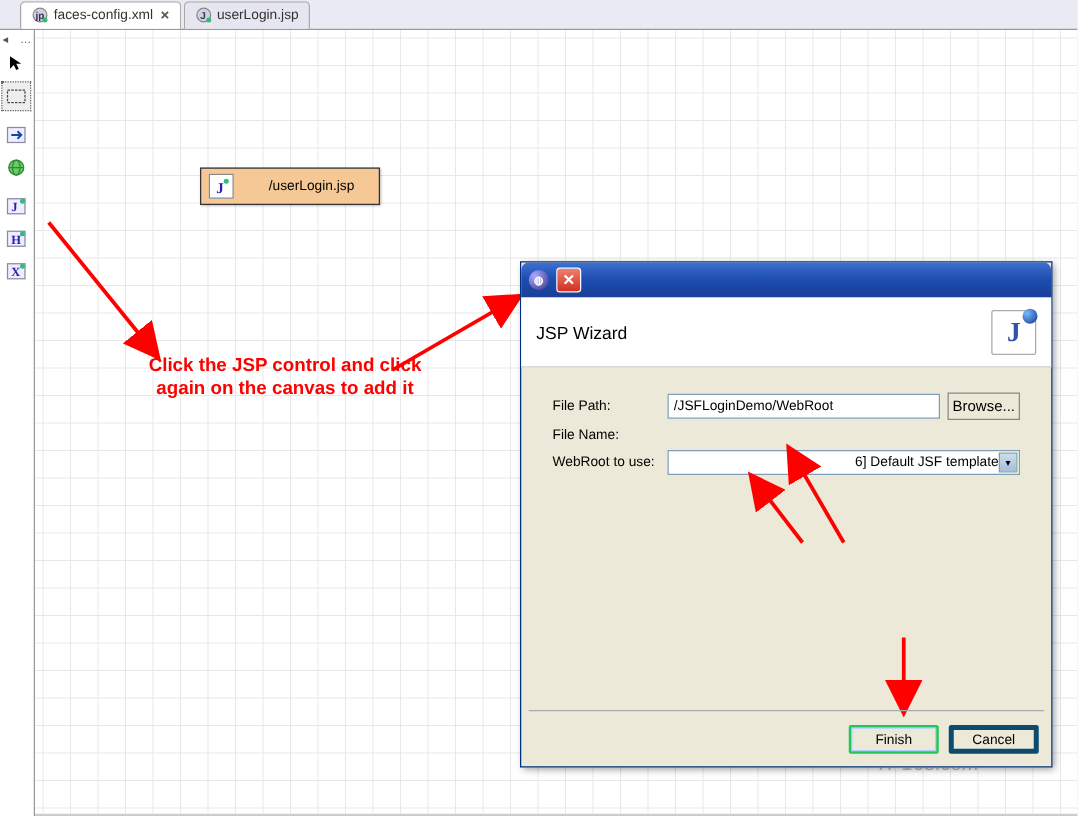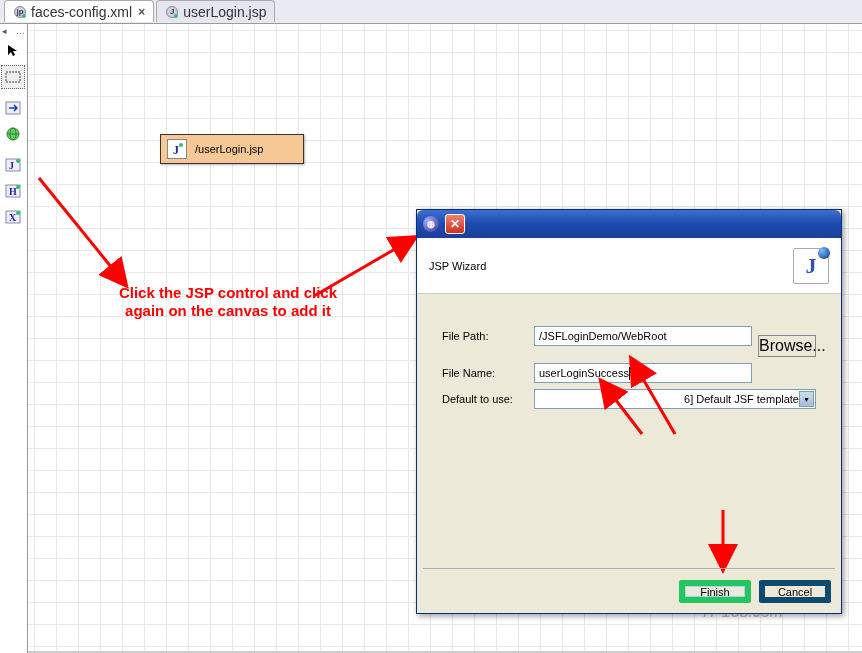--- a/index.html
+++ b/index.html
@@ -1,68 +1,68 @@
 <!DOCTYPE html>
 <html><head>
   <meta charset="utf-8">
   <style>
     * { box-sizing: border-box; margin: 0; padding: 0; }
     body { font-family: Tahoma, Arial, sans-serif; font-size: 11px; background: #ece9d8; width: 862px; height: 653px; overflow: hidden; position: relative; }
     
-    .tab-bar { display: flex; height: 24px; background: #eaeaf5; border-bottom: 1px solid #999; padding-left: 4px; }
+    .tab-bar { display: flex; align-items: center; height: 24px; background: #eaeaf5; border-bottom: 1px solid #999; padding-left: 16px; }
     .tab { display: flex; align-items: center; padding: 3px 8px; height: 22px; background: #fff; border: 1px solid #aaa; border-bottom: none; border-radius: 4px 4px 0 0; margin-right: 2px; cursor: pointer; }
     .tab.inactive { background: #e6e6f0; }
     .tab-icon { width: 14px; height: 14px; margin-right: 4px; display: inline-flex; align-items: center; justify-content: center; }
-    .tab-label { font-size: 14px; color: #333; }
+    .tab-label { font-size: 11px; color: #333; }
     .tab-close { margin-left: 6px; color: #555; font-weight: bold; font-size: 12px; }
     
     .jsp-icon-circle { width: 12px; height: 12px; border-radius: 50%; background: #d0d0e0; border: 1px solid #888; display: flex; align-items: center; justify-content: center; font-size: 8px; font-weight: bold; color: #335; position: relative; }
     .jsp-icon-circle::after { content: ''; position: absolute; bottom: -1px; right: -1px; width: 4px; height: 4px; background: #3b7; border-radius: 50%; }
     
     .main-area { display: flex; height: 629px; }
     
     .toolbar-vert { width: 28px; background: #fff; border-right: 1px solid #999; display: flex; flex-direction: column; padding-top: 2px; }
     .tool-nav { display: flex; justify-content: space-between; padding: 0 2px; height: 12px; font-size: 9px; color: #555; }
     .tool-btn { width: 24px; height: 24px; margin: 1px 1px; display: flex; align-items: center; justify-content: center; border: 1px solid transparent; cursor: pointer; }
     .tool-btn.selection { border: 1px dotted #666; background: #eee; }
     
     .canvas { flex: 1; background: #fff; position: relative; background-image: linear-gradient(#e8e8e8 1px, transparent 1px), linear-gradient(90deg, #e8e8e8 1px, transparent 1px); background-size: 22px 22px; background-position: 6px 6px; border-bottom: 2px solid #ccc; }
     
     .node-box { position: absolute; top: 110px; left: 132px; width: 144px; height: 30px; background: #f5c896; border: 1px solid #333; box-shadow: 1px 1px 2px rgba(0,0,0,0.3); display: flex; align-items: center; padding: 0 6px; }
     .node-icon-wrap { width: 20px; height: 20px; background: #fff; border: 1px solid #888; display: flex; align-items: center; justify-content: center; margin-right: 8px; }
-    .node-label { font-size: 11px; color: #000; }
+    .node-label { font-size: 11px; color: #000; margin-left: 20px; }
     
     .annotation1 { position: absolute; top: 260px; left: 75px; color: #f00; font-family: Arial; font-size: 15px; font-weight: bold; text-align: center; width: 250px; line-height: 18px; }
     
     .arrow { position: absolute; pointer-events: none; }
     
     .dialog { position: absolute; top: 209px; left: 416px; width: 426px; height: 405px; background: #ece9d8; border: 1px solid #002f7f; box-shadow: 2px 2px 6px rgba(0,0,0,0.4); }
     .titlebar { height: 28px; background: linear-gradient(to bottom, #3e6fce 0%, #1d4bb0 50%, #1a3f96 100%); border-radius: 6px 6px 0 0; display: flex; align-items: center; padding: 0 6px; color: #fff; font-weight: bold; font-size: 12px; }
     .titlebar-icon { width: 16px; height: 16px; margin-right: 6px; background: radial-gradient(circle at 30% 30%, #aaf, #338); border-radius: 50%; display: flex; align-items: center; justify-content: center; font-size: 9px; }
     .titlebar-text { flex: 1; text-shadow: 0 1px 1px rgba(0,0,0,0.3); }
     .close-btn { width: 20px; height: 20px; background: linear-gradient(to bottom, #f08070 0%, #d03020 100%); border: 1px solid #fff; border-radius: 3px; color: #fff; font-weight: bold; display: flex; align-items: center; justify-content: center; cursor: pointer; font-size: 12px; }
     
     .dialog-header { background: #fff; border-bottom: 1px solid #ccc; height: 56px; display: flex; align-items: center; padding: 0 12px; justify-content: space-between; }
-    .dialog-header-title { font-size: 11px; color: #000; }
+    .dialog-header-title { font-size: 14px; color: #000; }
     .jsp-big-icon { width: 36px; height: 36px; background: #fff; border: 1px solid #aaa; display: flex; align-items: center; justify-content: center; position: relative; border-radius: 2px; }
     .jsp-big-icon .j-letter { font-size: 22px; font-weight: bold; color: #3353aa; font-family: 'Times New Roman', serif; }
     .jsp-big-icon::after { content: ''; position: absolute; top: -2px; right: -2px; width: 12px; height: 12px; background: radial-gradient(circle at 30% 30%, #7bf, #138); border-radius: 50%; }
     
     .dialog-body { padding: 20px 25px; }
     .form-row { display: flex; align-items: center; margin-bottom: 6px; }
     .form-label { width: 92px; font-size: 11px; color: #000; }
     .form-input { flex: 1; height: 20px; border: 1px solid #7f9db9; padding: 0 4px; font-size: 11px; background: #fff; font-family: Liberation Sans, sans-serif; }
     .form-select { flex: 1; height: 20px; border: 1px solid #7f9db9; padding: 0 4px; font-size: 11px; background: #fff; display: flex; align-items: center; justify-content: flex-end; }
     .dropdown-arrow { width: 15px; height: 16px; background: linear-gradient(#cde 0%, #abd 100%); border: 1px solid #7a8; display: flex; align-items: center; justify-content: center; margin: -1px -3px -1px 0; font-size: 8px; }
-    .browse-btn { width: 58px; height: 22px; margin-left: 6px; background: #ece9d8; border: 1px solid #888; font-size: 16px; cursor: pointer; margin-top: 21px; }
+    .browse-btn { width: 58px; height: 22px; margin-left: 6px; background: #ece9d8; border: 1px solid #888; font-size: 12px; cursor: pointer; }
     
     .dialog-separator { position: absolute; bottom: 44px; left: 6px; right: 6px; border-top: 1px solid #aaa; }
     .dialog-footer { position: absolute; bottom: 10px; right: 10px; display: flex; gap: 8px; }
-    .dlg-btn { width: 72px; height: 23px; background: #ece9d8; border: 6px solid #0c4a6e; font-size: 11px; cursor: pointer; border-radius: 2px; }
-    .dlg-btn.primary { border: 6px solid #22c55e; box-shadow: inset 0 0 0 1px #b0cfff; }
+    .dlg-btn { width: 72px; height: 23px; background: #ece9d8; border: 4px solid #0c4a6e; font-size: 11px; cursor: pointer; border-radius: 2px; }
+    .dlg-btn.primary { border: 2px solid #22c55e; box-shadow: inset 0 0 0 1px #b0cfff; }
     
     .watermark { position: absolute; bottom: 30px; left: 675px; color: #bbb; font-size: 16px; font-style: italic; font-family: Arial; }
     .text-cursor { display: inline-block; width: 1px; height: 13px; background: #000; vertical-align: middle; margin: 0 0 0 0; }
   </style>
 </head>
 <body>
 
 <div class="tab-bar">
   <div class="tab">
     <span class="tab-icon">
@@ -180,29 +180,24 @@
       </div>
   </div>
   <div class="dialog-body">
     <div class="form-row">
       <div class="form-label">File Path:</div>
       <input class="form-input" value="/JSFLoginDemo/WebRoot" style="">
       <button class="browse-btn">Browse...</button>
     </div>
     <div class="form-row">
       <div class="form-label">File Name:</div>
-      <div class="form-input" style="display:flex;align-items:center;">
-        <span>userLoginSuccess</span>
-          <span class="text-cursor"></span>
-          <span>.jsp</span>
-      </div>
       <div style="width:64px"></div>
     </div>
     <div class="form-row">
-      <div class="form-label">Default to use:</div>
+      <div class="form-label">WebRoot to use:</div>
       <div class="form-select">
         <span>6] Default JSF template</span>
         <span class="dropdown-arrow">▾</span>
       </div>
     </div>
   </div>
 
   <svg class="arrow" style="top:142px; left:205px;" width="60" height="90">
     <defs>
         <marker id="ah3" markerWidth="10" markerHeight="10" refX="8" refY="5" orient="auto">

